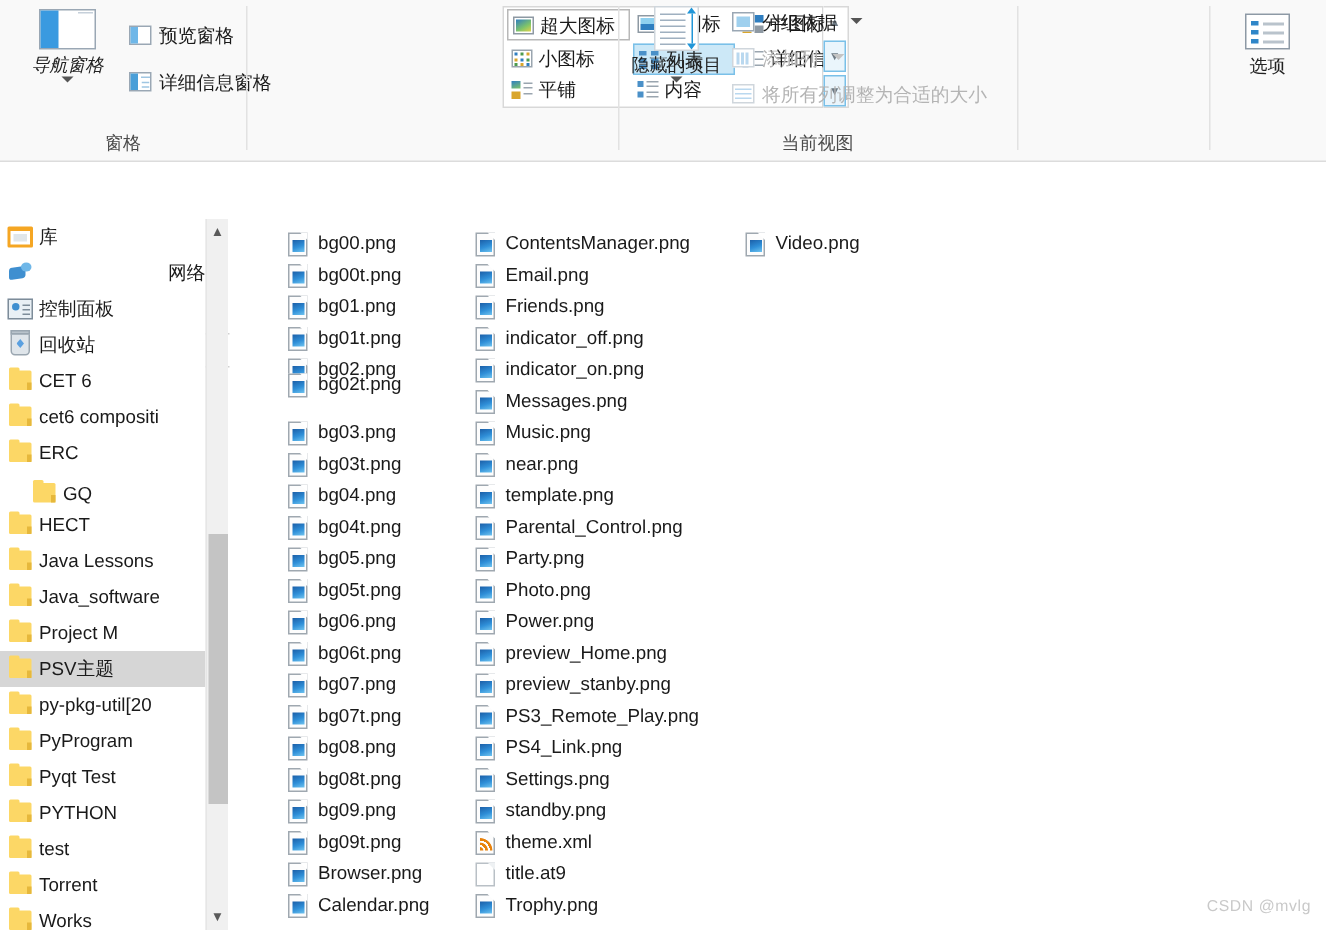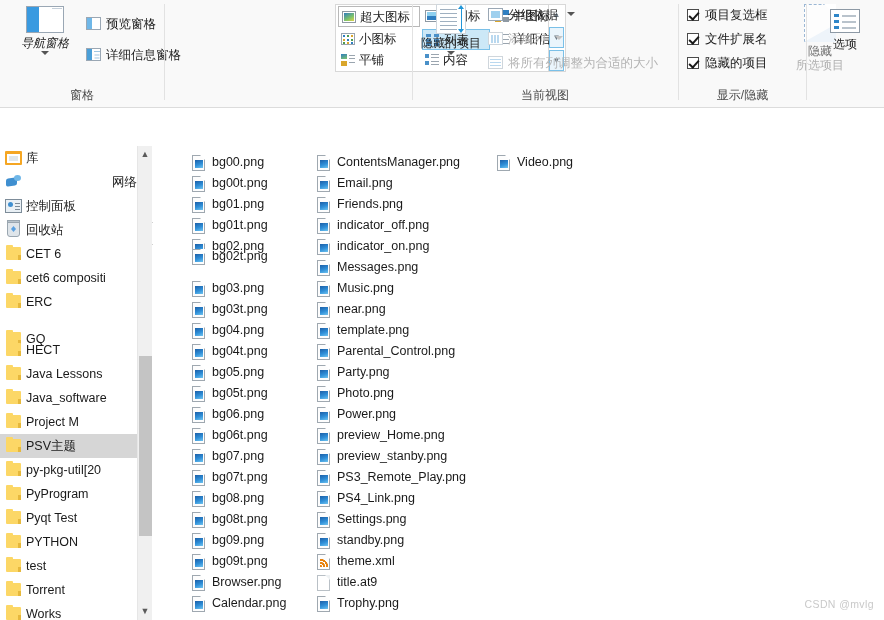--- a/index.html
+++ b/index.html
@@ -414,39 +414,20 @@
 
     <div class="rowitem dim" style="left:75px;top:53px;">
       <span class="mini" style="border-color:#cfd6dc;"><i style="position:absolute;left:1px;top:2px;width:11px;height:1px;background:#b9d8ef;display:block;box-shadow:0 3px 0 #b9d8ef,0 6px 0 #b9d8ef;"></i></span><span>将所有列调整为合适的大小</span>
     </div>
 
     <div class="glabel" style="left:0;width:264px;">当前视图</div>
   </div>
 
   <div class="rsep" style="left:678px;"></div>
 
-  <div class="rgroup" style="left:679px;width:127px;">
-    <div class="rowitem" style="left:8px;top:5px;">
-      <span class="cbx on"></span><span>项目复选框</span>
-    </div>
-    <div class="rowitem" style="left:8px;top:29px;">
-      <span class="cbx on"></span><span>文件扩展名</span>
-    </div>
-    <div class="rowitem" style="left:8px;top:53px;">
-      <span class="cbx on"></span><span>隐藏的项目</span>
-    </div>
-
-    <div class="bigbtn" style="left:110px;top:4px;width:62px;">
-      <div class="icon-hidesel"></div>
-      <span class="blabel" style="color:#6e6e6e;">隐藏</span><br>
-      <span class="blabel" style="color:#b0b0b0;">所选项目</span>
-    </div>
-
-    <div class="glabel" style="left:0;width:127px;">显示/隐藏</div>
-  </div>
 
   <div class="rsep" style="left:806px;"></div>
 
   <div class="rgroup" style="left:807px;width:77px;">
     <div class="bigbtn" style="left:8px;top:9px;width:60px;">
       <div class="icon-options">
         <span class="oc" style="top:4px;"></span>
           <span class="oc" style="top:10px;"></span>
           <span class="oc" style="top:16px;"></span>
         <span class="ol" style="top:5px;"></span>
@@ -478,21 +459,21 @@
       <div class="tree-item" style="top: 0px;"><span class="ic-lib"></span><span>库</span></div>
       <div class="tree-item" style="top: 24px; text-align: right;"><span class="ic-net">
           <b style="left:1px;top:3px;width:11px;height:8px;background:#3f8fd0;border-radius:2px;transform:skewY(-8deg);"></b>
           <b style="left:9px;top:0px;width:7px;height:6px;background:#6fb7e8;border-radius:50%;"></b>
         </span><span>网络</span></div>
       <div class="tree-item" style="top: 48px;"><span class="ic-cp"></span><span>控制面板</span></div>
       <div class="tree-item" style="top: 72px;"><span class="ic-bin"></span><span>回收站</span></div>
       <div class="tree-item" style="top: 96px;"><span class="fold"></span><span>CET 6</span></div>
       <div class="tree-item" style="top: 120px;"><span class="fold"></span><span>cet6 compositi</span></div>
       <div class="tree-item" style="top: 144px;"><span class="fold"></span><span>ERC</span></div>
-      <div class="tree-item" style="top: 181px;"><span class="fold"></span><span>GQ</span></div>
+      <div class="tree-item" style="top: 171px; margin-left: 16px;"><span class="fold"></span><span>GQ</span></div>
       <div class="tree-item" style="top: 192px;"><span class="fold"></span><span>HECT</span></div>
       <div class="tree-item" style="top: 216px;"><span class="fold"></span><span>Java Lessons</span></div>
       <div class="tree-item" style="top: 240px;"><span class="fold"></span><span>Java_software</span></div>
       <div class="tree-item" style="top: 264px;"><span class="fold"></span><span>Project M</span></div>
       <div class="tree-item sel" style="top: 288px;"><span class="fold"></span><span>PSV主题</span></div>
       <div class="tree-item" style="top: 312px;"><span class="fold"></span><span>py-pkg-util[20</span></div>
       <div class="tree-item" style="top: 336px;"><span class="fold"></span><span>PyProgram</span></div>
       <div class="tree-item" style="top: 360px;"><span class="fold"></span><span>Pyqt Test</span></div>
       <div class="tree-item" style="top: 384px;"><span class="fold"></span><span>PYTHON</span></div>
       <div class="tree-item" style="top: 408px;"><span class="fold"></span><span>test</span></div>

